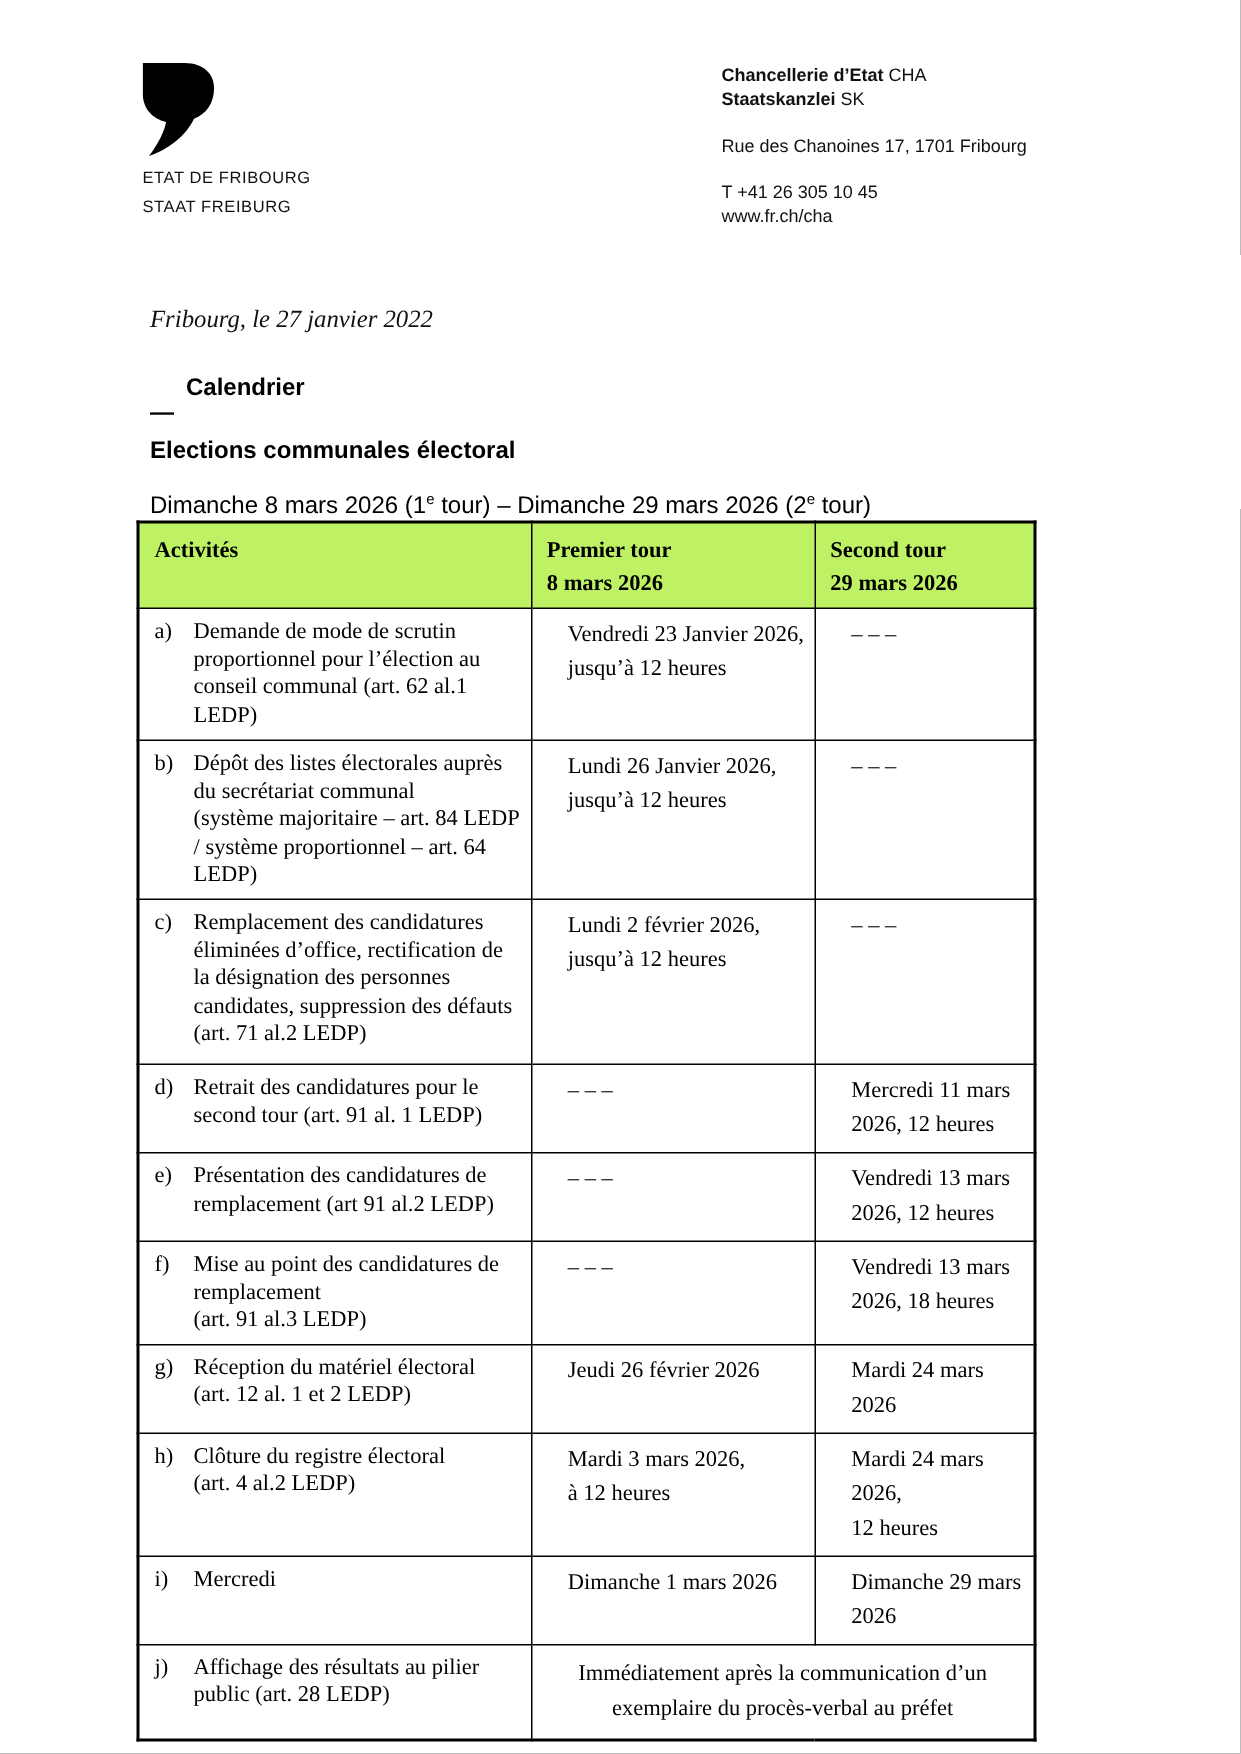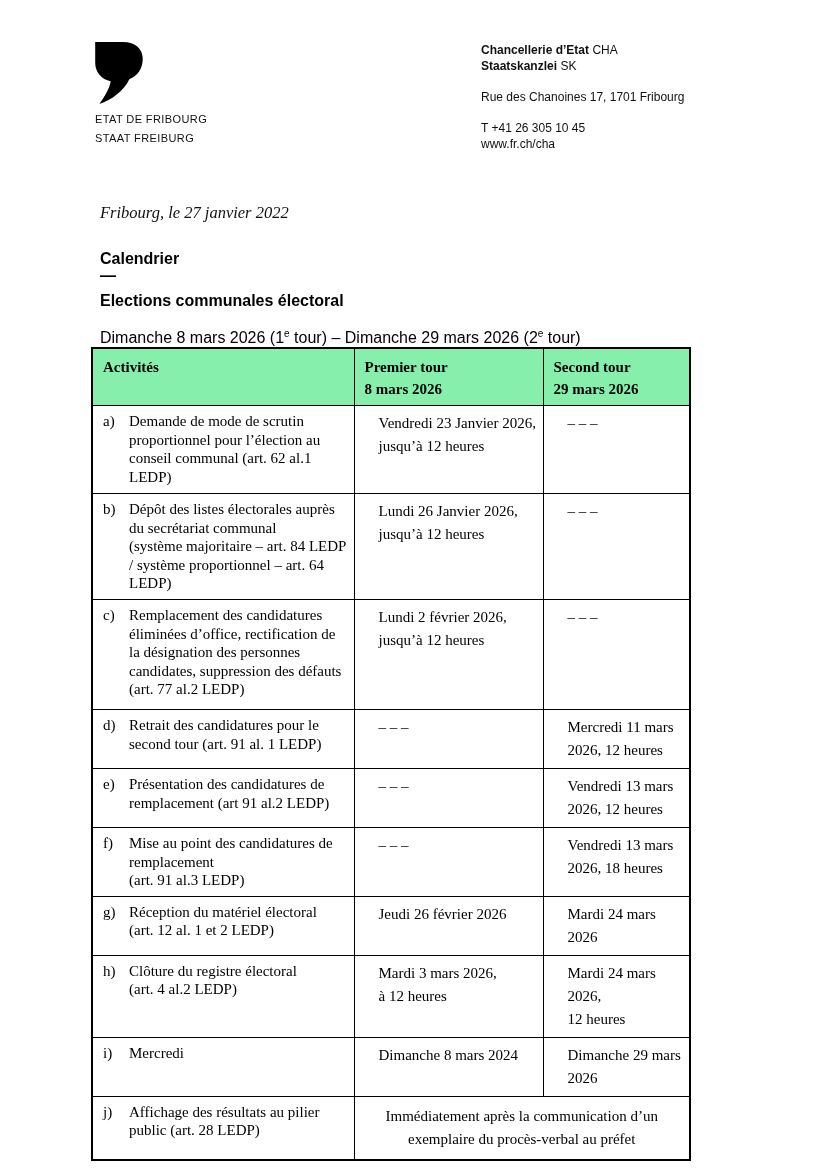--- a/index.html
+++ b/index.html
@@ -21,41 +21,41 @@
   .org-address { margin-top:15px; }
   .org-phone { margin-top:15px; }
   .org-web { margin-top:0px; }
 
   
   .dateline {
     position:absolute; left:100px; top:203px;
     font-family:"Liberation Serif", serif; font-style:italic; font-size:16.5px; color:#111;
   }
   .title-block { position:absolute; left:100px; top:250px; }
-  .doc-title { font-size:16px; font-weight:bold; line-height:18px; }
+  .doc-title { font-size:16px; font-weight:bold; line-height:18px;margin-left:24px; }
   .title-dash { font-size:16px; font-weight:bold; line-height:16px; }
   .doc-subtitle { font-size:16px; font-weight:bold; line-height:19px; margin-top:7px; }
   .doc-subline { font-size:16px; line-height:20px; margin-top:18px; }
   .doc-subline sup { font-size:10px; line-height:0; }
 
   
   table.calendar {
     position:absolute; left:91px; top:347px;
     width:598px; border-collapse:collapse; table-layout:fixed;
     font-family:"Liberation Serif", serif; font-size:15px; color:#000;
     border:2px solid #000;
   }
   .calendar th, .calendar td {
     border:1px solid #000; vertical-align:top; box-sizing:border-box;
   }
   .col-act { width:262px; }
   .col-first { width:189px; }
   .col-second { width:147px; }
   .calendar th {
-    background:#86efac; text-align:left; font-weight:bold;
+    background:#bef264; text-align:left; font-weight:bold;
     padding:7px 8px 5px 10px; line-height:22px; font-size:15px;
     white-space:pre-line;
   }
   .cell-act { padding:6px 6px 6px 10px; }
   .cell-act .inner { display:flex; }
   .cell-act .letter { flex:0 0 26px; line-height:18.6px; }
   .cell-act .act { flex:1; line-height:18.6px; white-space:pre-line; }
   .cell-date { padding:6px 4px 6px 24px; line-height:23px; white-space:pre-line; }
   .cell-merged { padding:8px 6px; line-height:23px; text-align:center; white-space:pre-line; }
 </style>
@@ -138,21 +138,21 @@
     </tr>
 
     <tr style="height:110px">
       <td class="cell-act">
             <div class="inner">
               <span class="letter">c)</span>
               <span class="act">Remplacement des candidatures
 éliminées d’office, rectification de
 la désignation des personnes
 candidates, suppression des défauts
-(art. 77 al.2 LEDP)</span>
+(art. 71 al.2 LEDP)</span>
             </div>
           </td>
       <td class="cell-date">Lundi 2 février 2026,
 jusqu’à 12 heures</td>
       <td class="cell-date">– – –</td>
     </tr>
 
     <tr style="height:53px">
       <td class="cell-act">
             <div class="inner">
@@ -219,21 +219,21 @@
 12 heures</td>
     </tr>
 
     <tr style="height:53px">
       <td class="cell-act">
             <div class="inner">
               <span class="letter">i)</span>
               <span class="act">Mercredi</span>
             </div>
           </td>
-      <td class="cell-date">Dimanche 8 mars 2024</td>
+      <td class="cell-date">Dimanche 1 mars 2026</td>
       <td class="cell-date">Dimanche 29 mars
 2026</td>
     </tr>
 
     <tr style="height:53px">
       <td class="cell-act">
             <div class="inner">
               <span class="letter">j)</span>
               <span class="act">Affichage des résultats au pilier
 public (art. 28 LEDP)</span>

